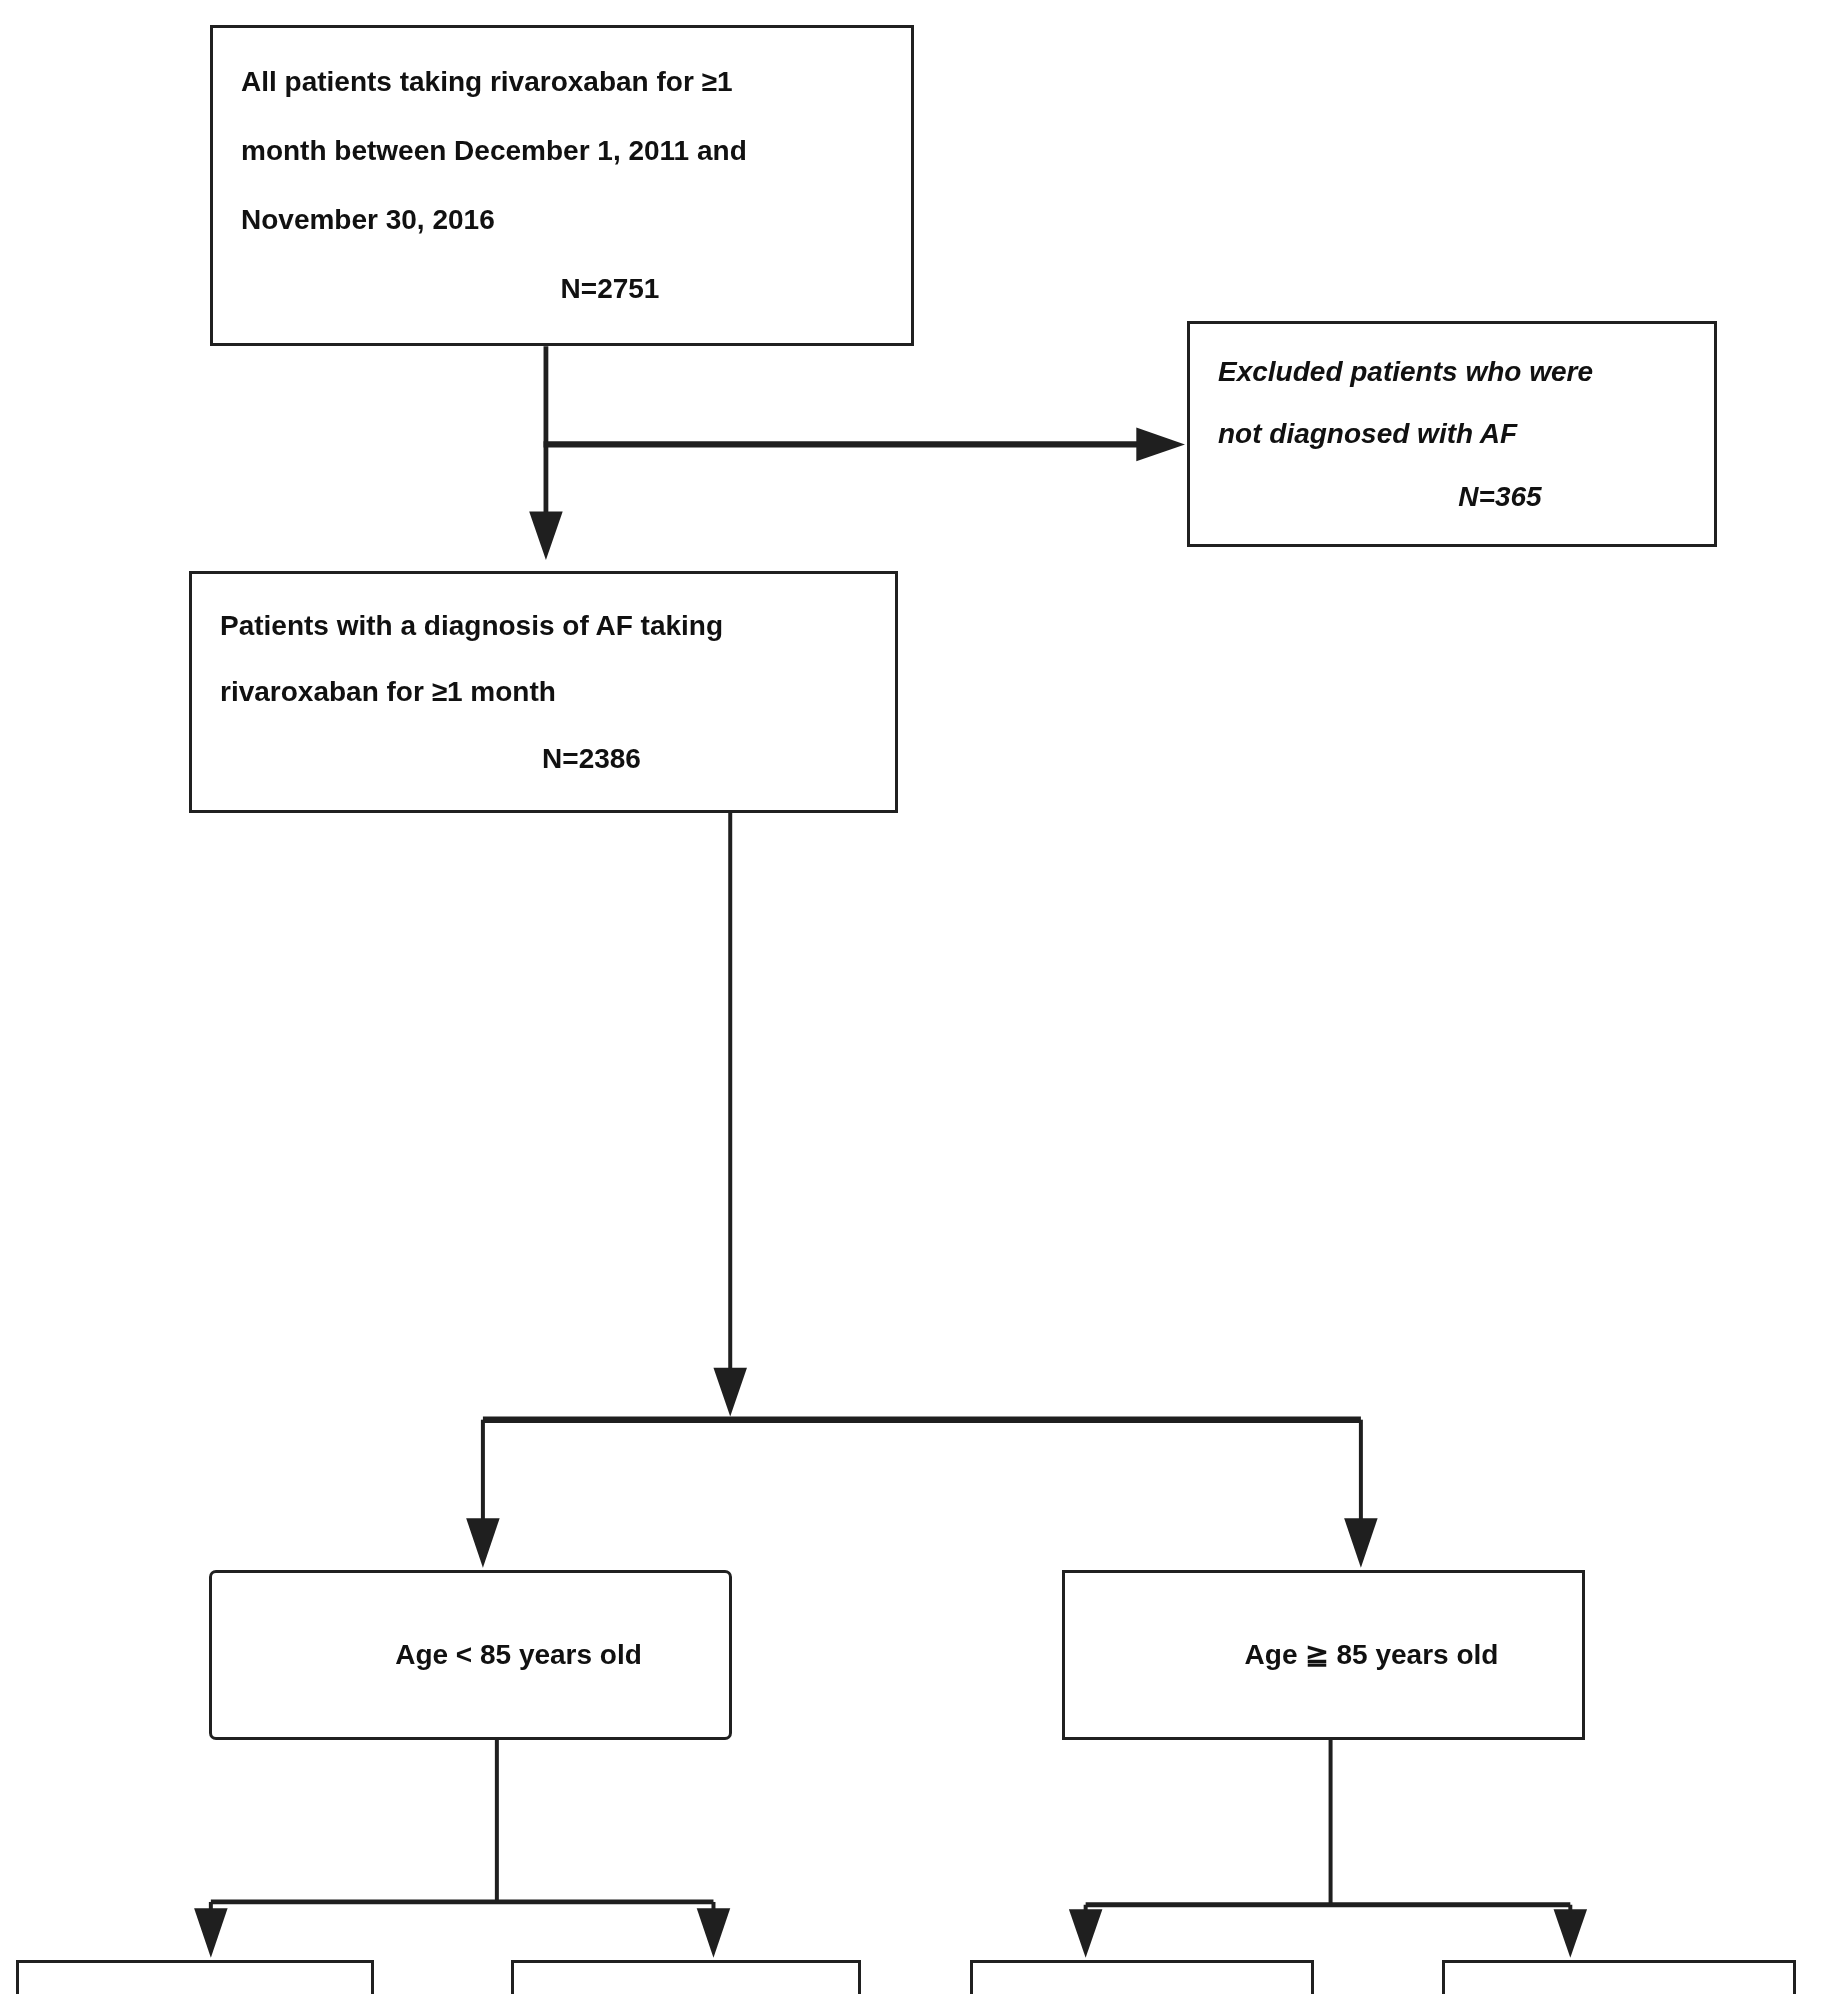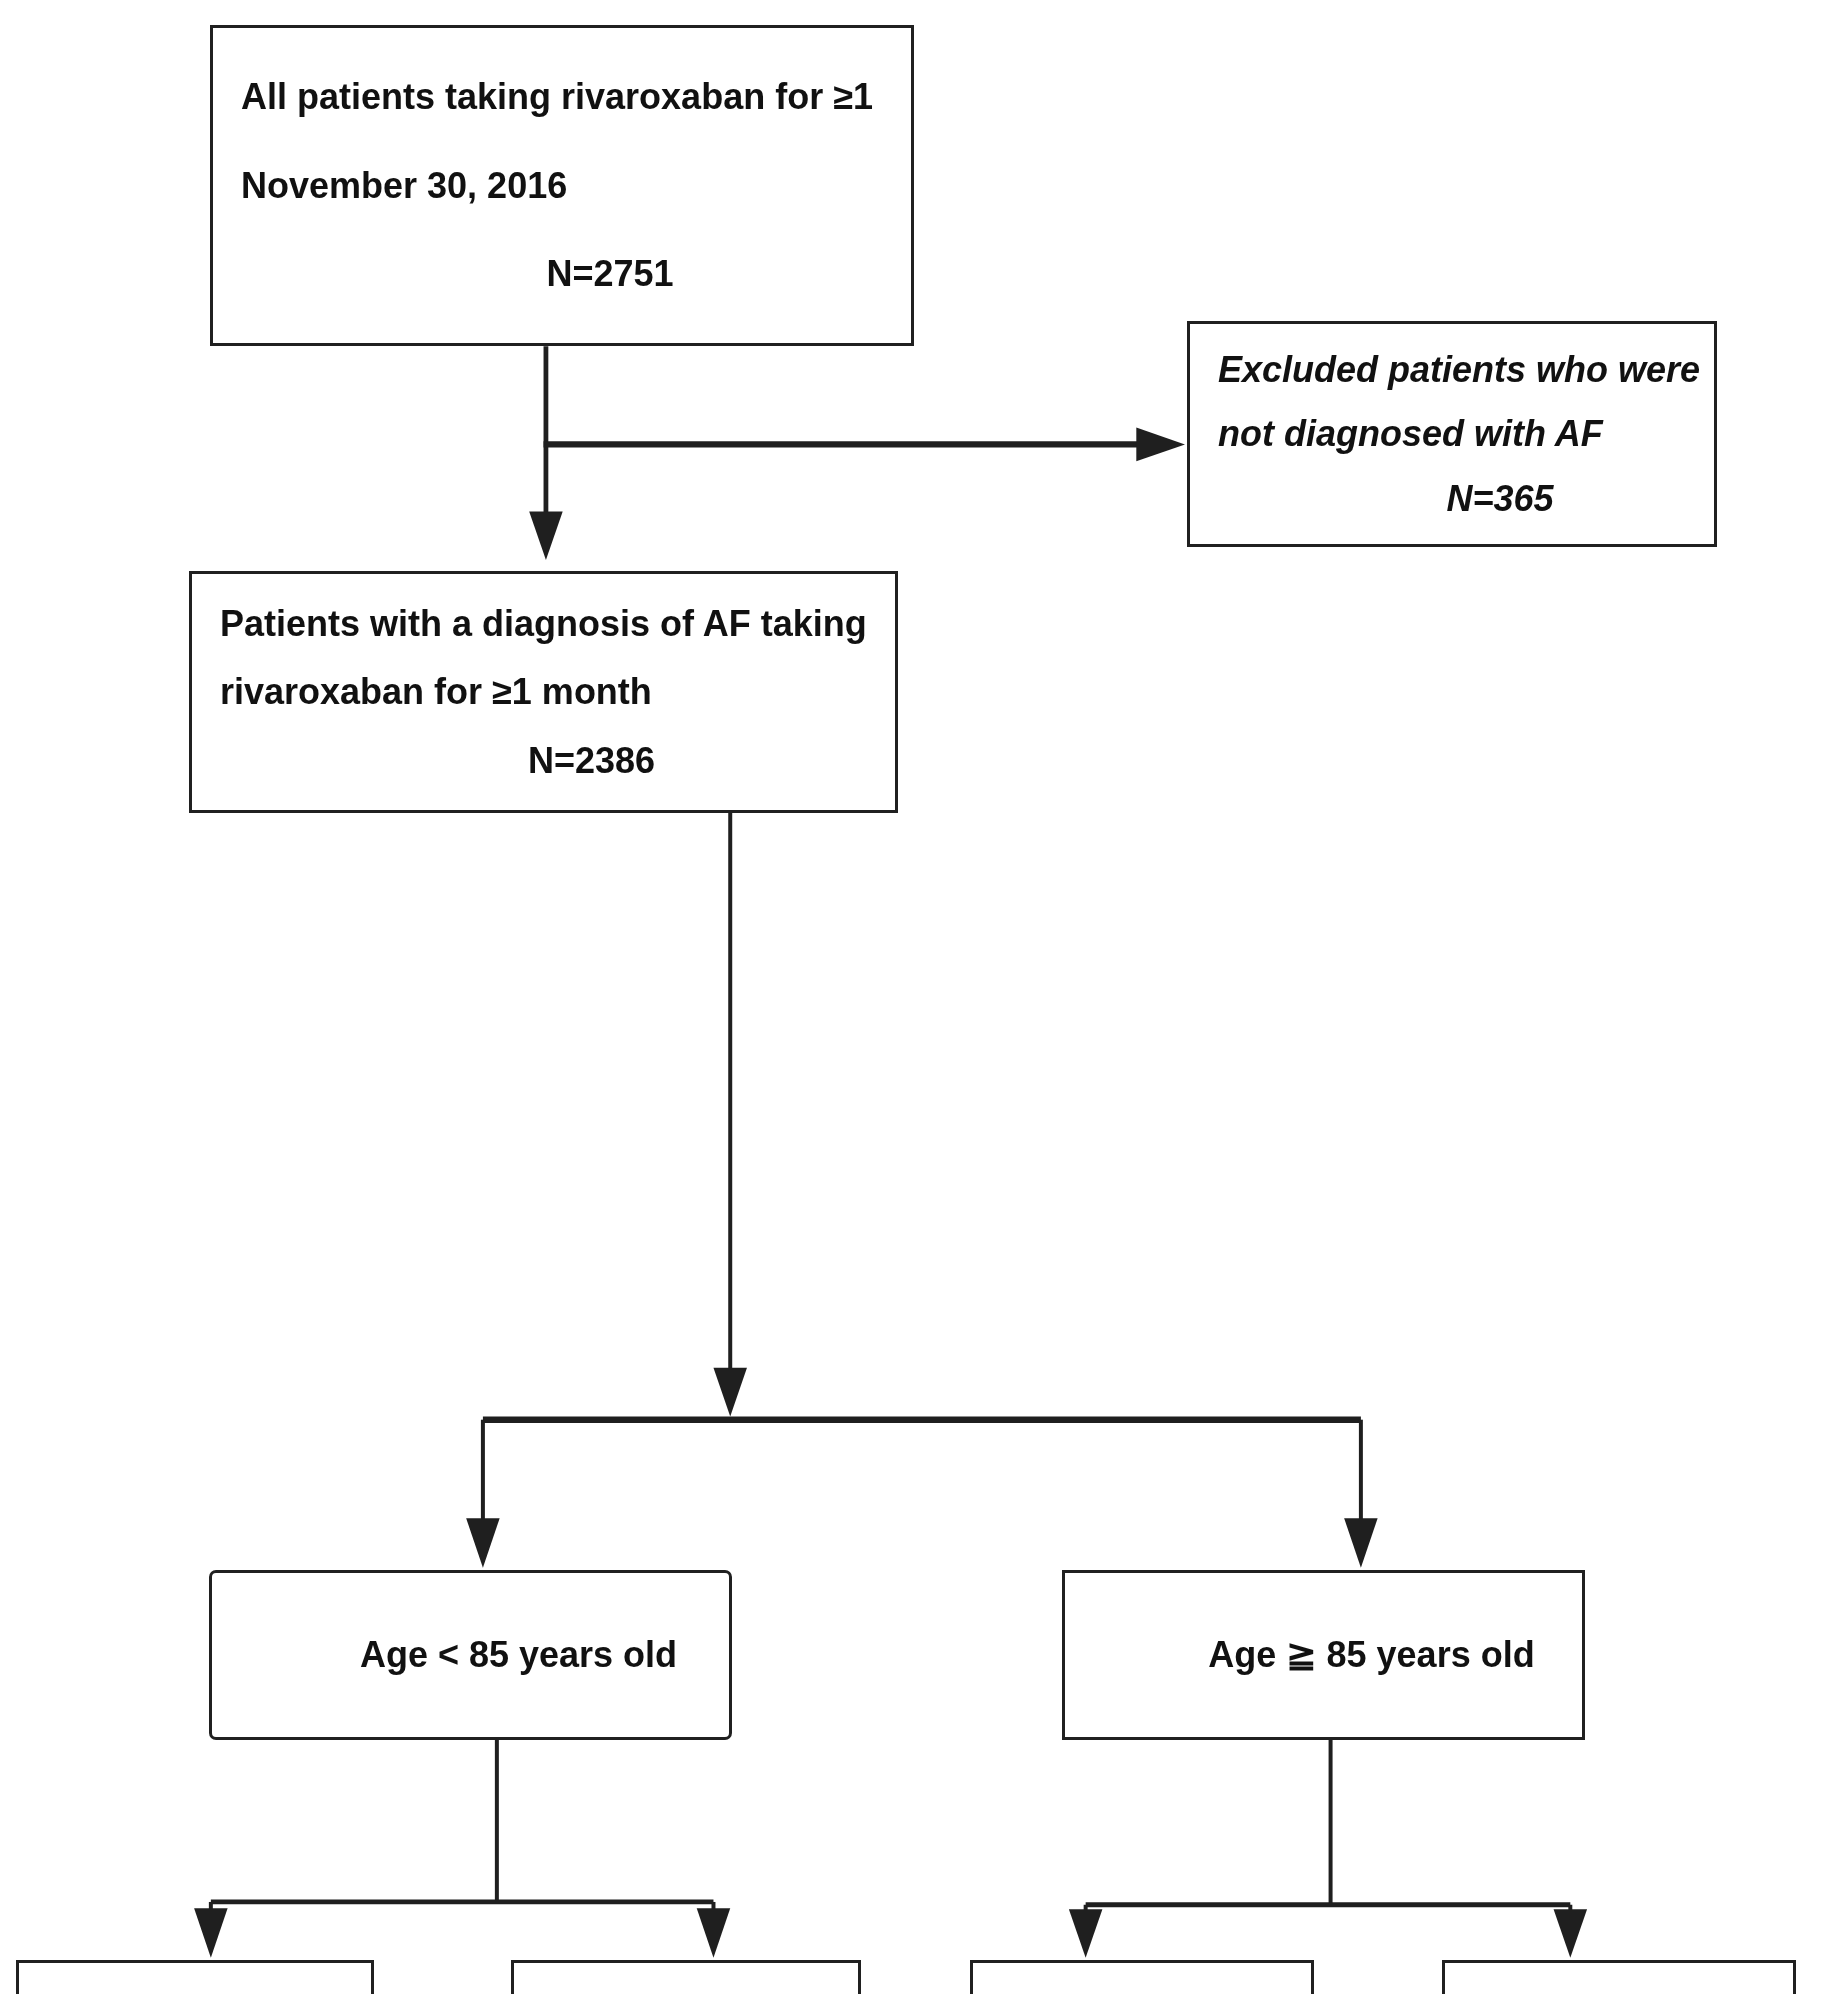--- a/index.html
+++ b/index.html
@@ -25,21 +25,21 @@
   .box {
     position: absolute;
     box-sizing: border-box;
     background: #ffffff;
     border: 3.2px solid #202020;
     display: flex;
     flex-direction: column;
     justify-content: space-evenly;
     color: #111111;
     font-weight: 700;
-    font-size: 36px;
+    font-size: 28px;
     line-height: 1.05;
   }
   .bline { white-space: nowrap; }
   .bline.left { padding-left: 28px; text-align: left; }
   .bline.center { text-align: center; width: 100%; padding-left: 48px; }
 
   
   #box-all        { left: 210px;  top: 25px;   width: 704px; height: 321px; }
   #box-excluded   { left: 1187px; top: 321px;  width: 530px; height: 226px; font-style: italic; }
   #box-af         { left: 189px;  top: 562px; width: 709px; height: 242px; margin-top: 9px; }
@@ -87,20 +87,21 @@
     <line class="cline" x1="3335" y1="4362" x2="3335" y2="4775" stroke-width="10"></line>
     <line class="cline" x1="2721" y1="4775" x2="3936" y2="4775" stroke-width="12"></line>
     <line class="cline" x1="2721" y1="4775" x2="2721" y2="4792" stroke-width="10"></line>
     <polygon class="arrowhead" points="2721,4908 2679,4786 2763,4786"></polygon>
     <line class="cline" x1="3936" y1="4775" x2="3936" y2="4792" stroke-width="10"></line>
     <polygon class="arrowhead" points="3936,4908 3894,4786 3978,4786"></polygon>
   </svg>
 
   <div class="box" id="box-all">
     <div class="bline left">All patients taking rivaroxaban for ≥1</div>
+    <div class="bline left">month between December 1, 2011 and</div>
     <div class="bline left">November 30, 2016</div>
     <div class="bline center">N=2751</div>
   </div>
 
   <div class="box" id="box-excluded">
     <div class="bline left">Excluded patients who were</div>
     <div class="bline left">not diagnosed with AF</div>
     <div class="bline center">N=365</div>
   </div>
 

